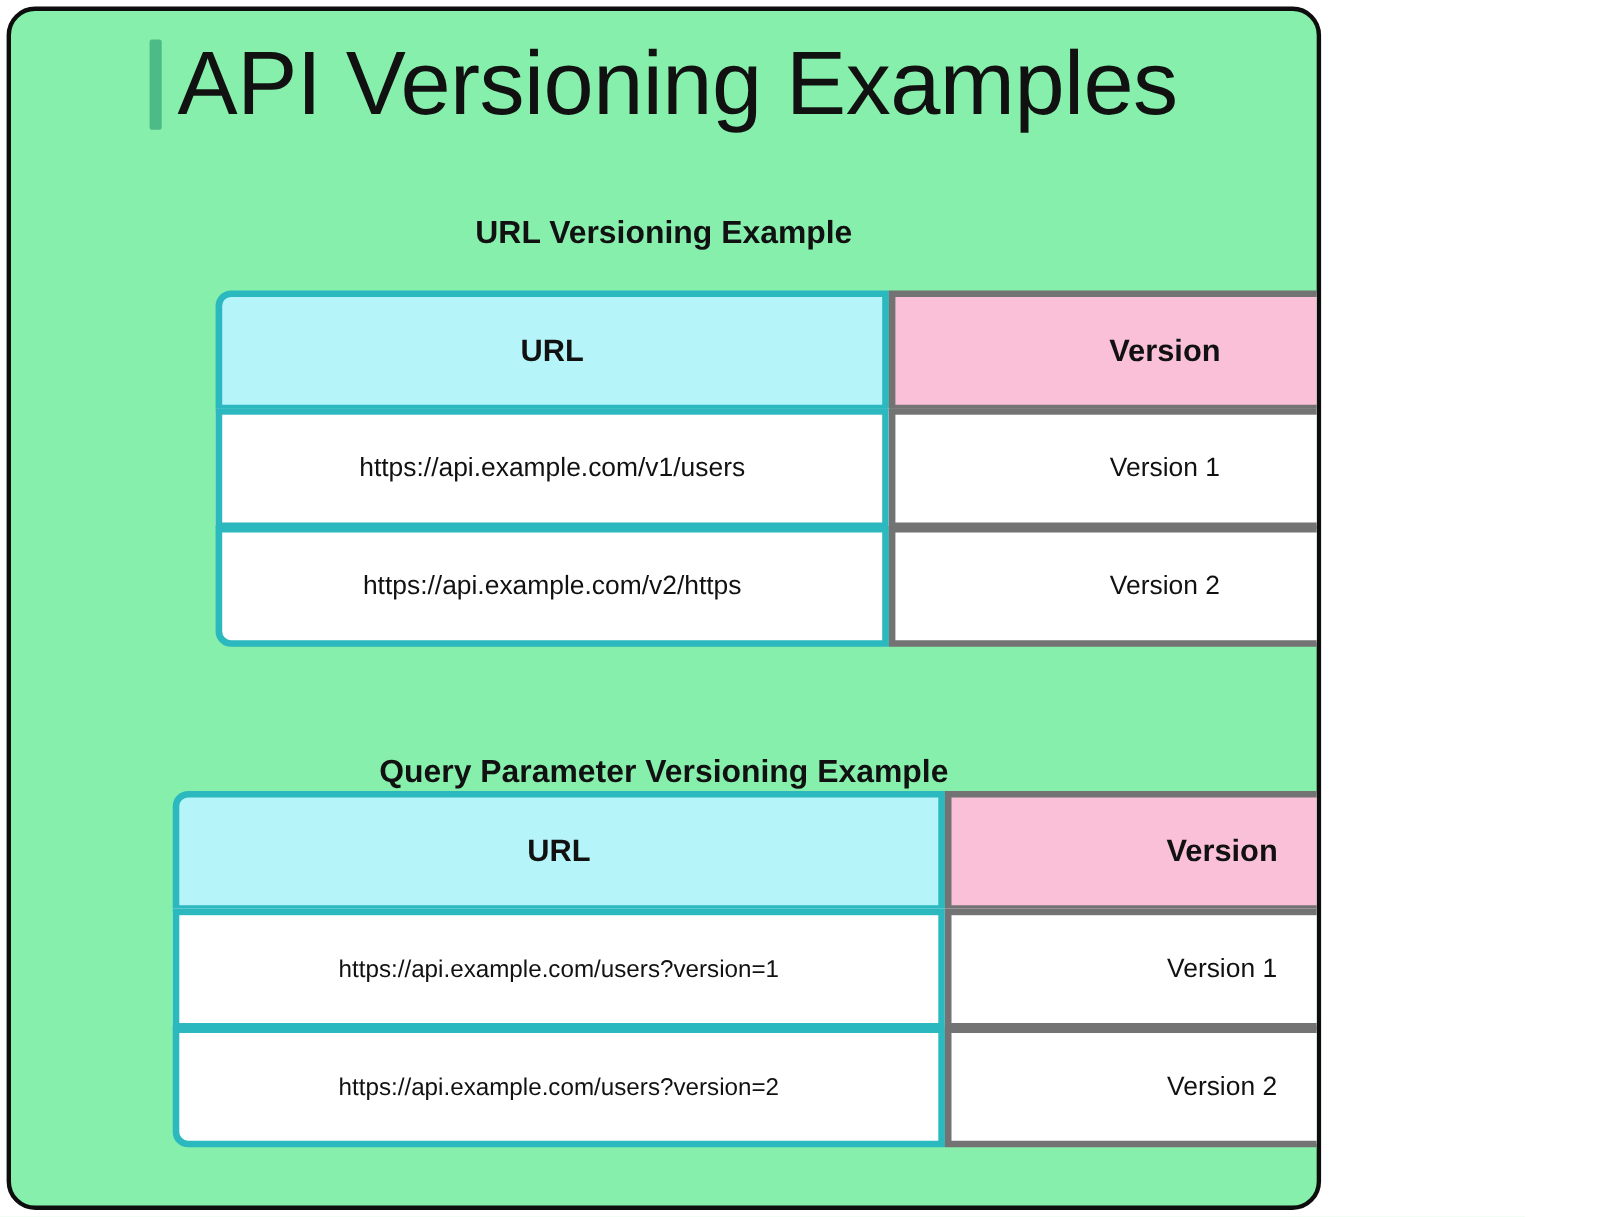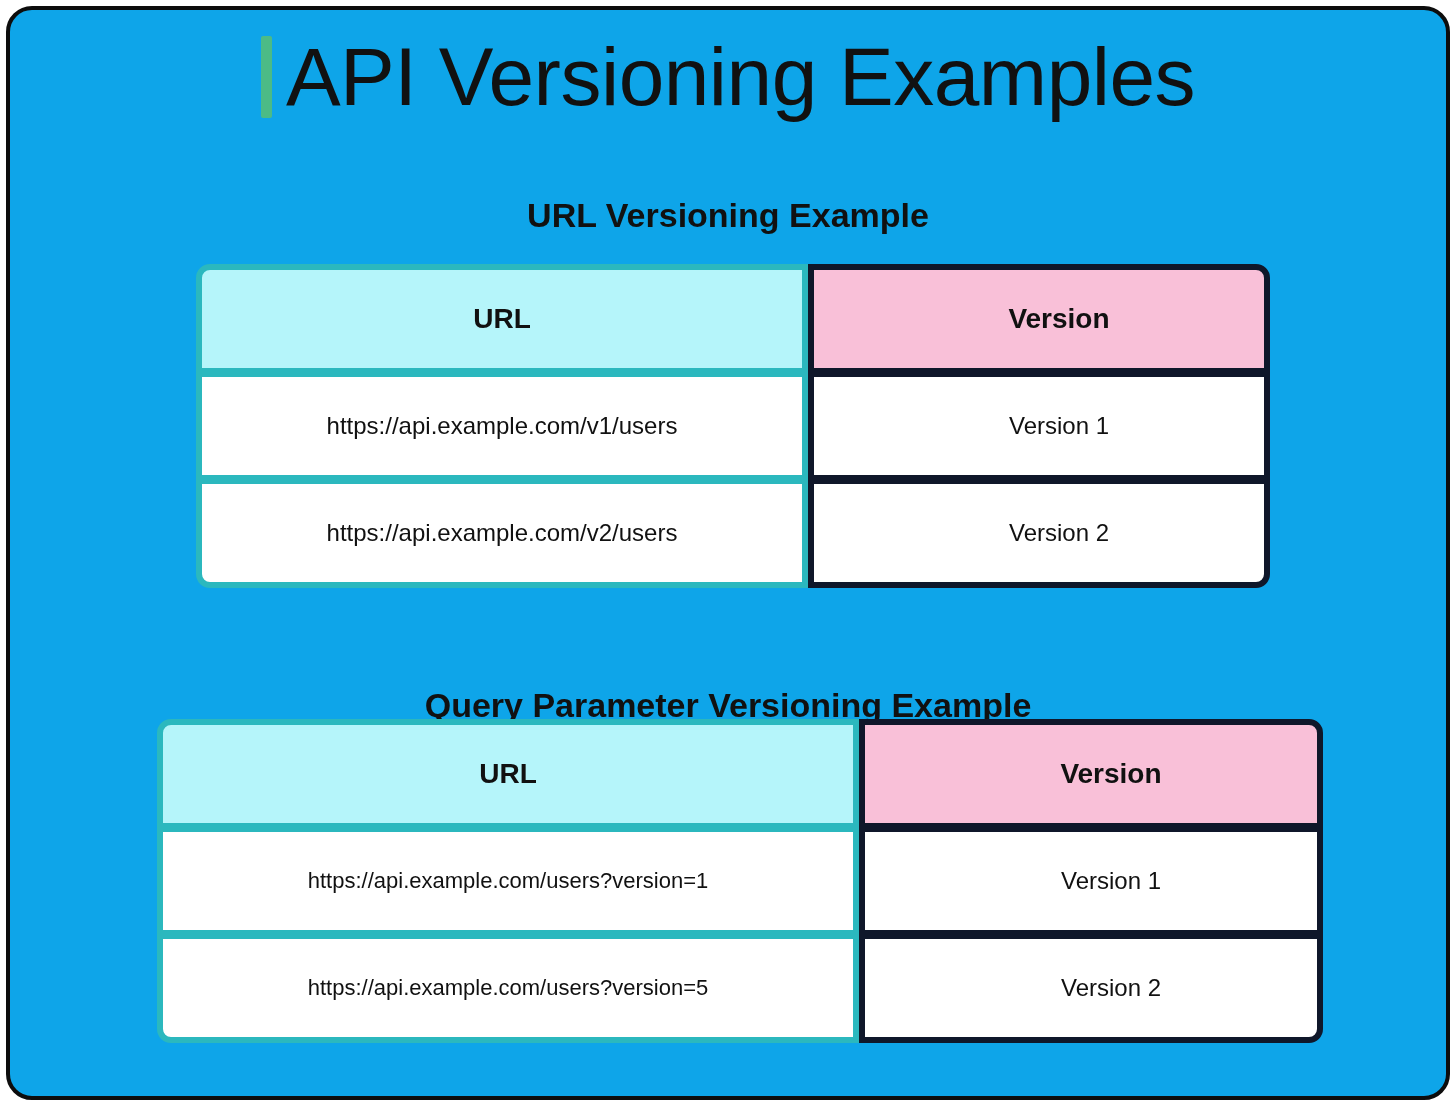--- a/index.html
+++ b/index.html
@@ -18,26 +18,26 @@
     height: 1106px;
     background: #ffffff;
     overflow: hidden;
   }
 
   
   .frame {
     position: absolute;
     left: 6px;
     top: 6px;
-    width: 1444px;
+    width: 1195px;
     height: 1094px;
     box-sizing: border-box;
     border: 4px solid #0d0d0d;
     border-radius: 26px;
-    background: #0ea5e9;
+    background: #86efac;
     overflow: hidden;
   }
 
   
   .title-row {
     position: absolute;
     left: 0;
     top: 26px;
     width: 100%;
     display: flex;
@@ -60,21 +60,21 @@
     line-height: 1;
     white-space: nowrap;
   }
 
   
   .section-heading {
     position: absolute;
     width: 100%;
     left: 0;
     text-align: center;
-    font-size: 34px;
+    font-size: 29px;
     font-weight: bold;
     color: #111111;
     letter-spacing: 0px;
   }
   #heading-1 { top: 186px; }
   #heading-2 { top: 676px; }
 
   
   .vtable {
     position: absolute;
@@ -110,21 +110,21 @@
     background: #b5f5fa;
     border-top-left-radius: 14px;
     border-top-right-radius: 0;
   }
   .vcol-url .cell.last {
     border-bottom-left-radius: 14px;
   }
 
   
   .vcol-version .cell {
-    border: 6px solid #0f172a;
+    border: 6px solid #737373;
     padding-left: 40px;
   }
   .vcol-version .cell.head {
     background: #f9c0d8;
     border-top-right-radius: 14px;
   }
   .vcol-version .cell.last {
     border-bottom-right-radius: 14px;
   }
 
@@ -158,39 +158,39 @@
       <div class="title-text">API Versioning Examples</div>
     </div>
 
     <div class="section-heading" id="heading-1">URL Versioning Example</div>
 
     <div class="vtable" id="table-1">
 
       <div class="vcol vcol-url">
         <div class="cell head">URL</div>
         <div class="cell body">https://api.example.com/v1/users</div>
-        <div class="cell body last">https://api.example.com/v2/users</div>
+        <div class="cell body last">https://api.example.com/v2/https</div>
       </div>
 
       <div class="vcol vcol-version">
         <div class="cell head">Version</div>
         <div class="cell body">Version 1</div>
         <div class="cell body last">Version 2</div>
       </div>
 
     </div>
 
     <div class="section-heading" id="heading-2">Query Parameter Versioning Example</div>
 
     <div class="vtable" id="table-2">
 
       <div class="vcol vcol-url">
         <div class="cell head">URL</div>
         <div class="cell body">https://api.example.com/users?version=1</div>
-        <div class="cell body last">https://api.example.com/users?version=5</div>
+        <div class="cell body last">https://api.example.com/users?version=2</div>
       </div>
 
       <div class="vcol vcol-version">
         <div class="cell head">Version</div>
         <div class="cell body">Version 1</div>
         <div class="cell body last">Version 2</div>
       </div>
 
     </div>
 

